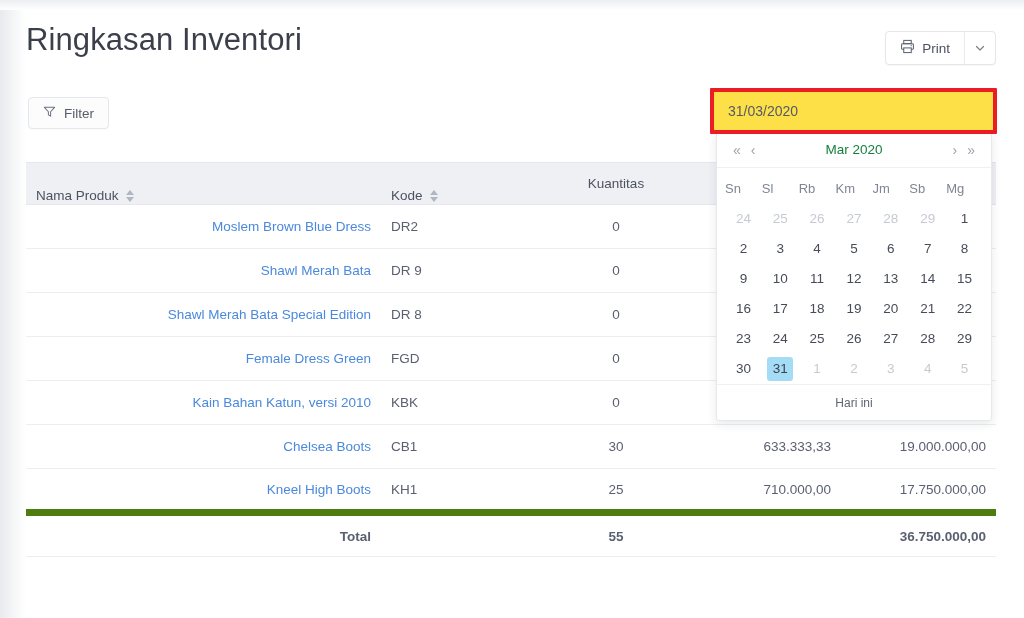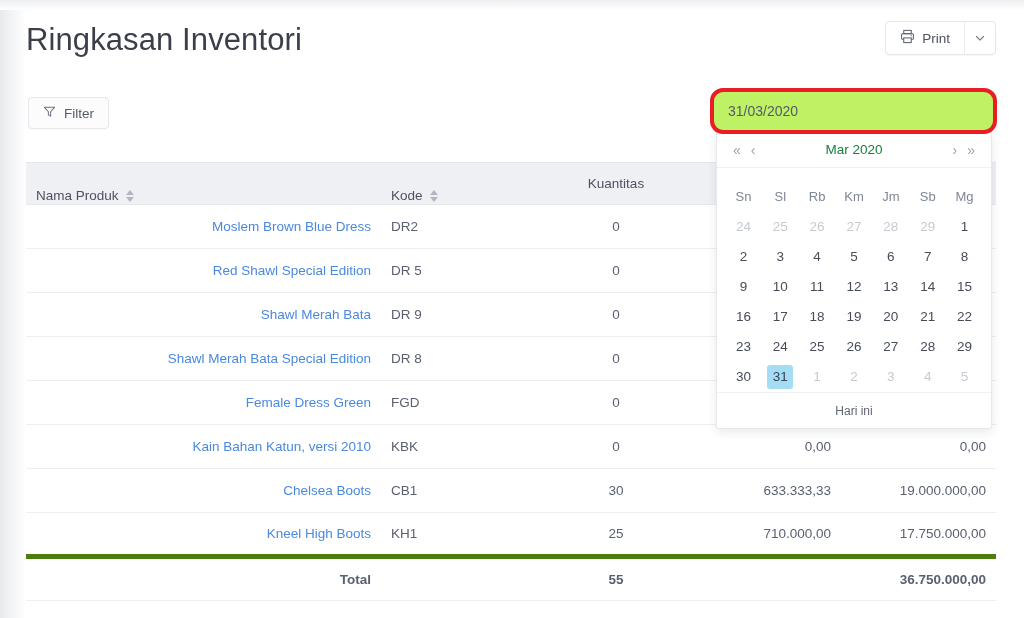--- a/index.html
+++ b/index.html
@@ -47,21 +47,21 @@
     font-size: 31px;
     font-weight: 400;
     color: #3b3f4a;
     letter-spacing: 0.1px;
     white-space: nowrap;
   }
 
   .print-group {
     position: absolute;
     right: 28px;
-    top: 21px;
+    top: 31px;
     display: flex;
     align-items: stretch;
     border: 1px solid #e3e6ea;
     border-radius: 4px;
     background: #ffffff;
     height: 34px;
     box-shadow: 0 1px 1px rgba(16,22,26,0.03);
   }
   .print-btn {
     display: flex;
@@ -168,34 +168,34 @@
     text-decoration: none;
     cursor: pointer;
     font-size: 13.5px;
   }
 
   tr.total-row td {
     background: #eef0f4;
     font-weight: bold;
     color: #3a3f4c;
     border-bottom: 1px solid #e2e5ea;
-    border-top: 5px solid #4d7c0f;
+    border-top: 7px solid #4d7c0f;
     height: 44px;
   }
 
   
   .date-highlight {
     position: absolute;
     left: 710px;
     top: 88px;
     width: 287px;
     height: 46px;
     border: 4px solid #ec1c24;
-    border-radius: 13px;
-    background: #bef264;
+    border-radius: 1px;
+    background: #fde047;
     z-index: 40;
   }
   .date-input {
     position: absolute;
     left: 0; top: 0;
     width: 100%; height: 100%;
     border: 0;
     outline: none;
     background: transparent;
     font-family: "Liberation Sans", sans-serif;
@@ -241,26 +241,24 @@
   .cal-nav-left  { display: flex; gap: 2px; }
   .cal-nav-right { display: flex; gap: 2px; }
 
   .cal-weekdays, .cal-week {
     display: grid;
     grid-template-columns: repeat(7, 1fr);
     padding: 0 8px;
   }
   .cal-weekdays { margin: 9px 0 3px; }
   .cal-weekdays div {
-    text-align: center;
     color: #7f8694;
     font-size: 13px;
     height: 24px;
     line-height: 24px;
-    margin-top: 8px;
   }
   .cal-day {
     text-align: center;
     height: 30px;
     line-height: 24px;
     padding: 3px 0;
     color: #474c59;
     cursor: pointer;
     font-size: 13.5px;
   }
@@ -356,27 +354,20 @@
           </th>
           <th class="c-total">
             <span></span>
           </th>
         </tr>
       </thead>
       <tbody id="tbody">
           <tr>
             <td class="c-name"><a>Moslem Brown Blue Dress</a></td>
             <td class="c-code">DR2</td>
-            <td class="c-qty">0</td>
-            <td class="c-price"></td>
-            <td class="c-total"></td>
-          </tr>
-          <tr>
-            <td class="c-name"><a>Red Shawl Special Edition</a></td>
-            <td class="c-code">DR 5</td>
             <td class="c-qty">0</td>
             <td class="c-price"></td>
             <td class="c-total"></td>
           </tr>
           <tr>
             <td class="c-name"><a>Shawl Merah Bata</a></td>
             <td class="c-code">DR 9</td>
             <td class="c-qty">0</td>
             <td class="c-price"></td>
             <td class="c-total"></td>

